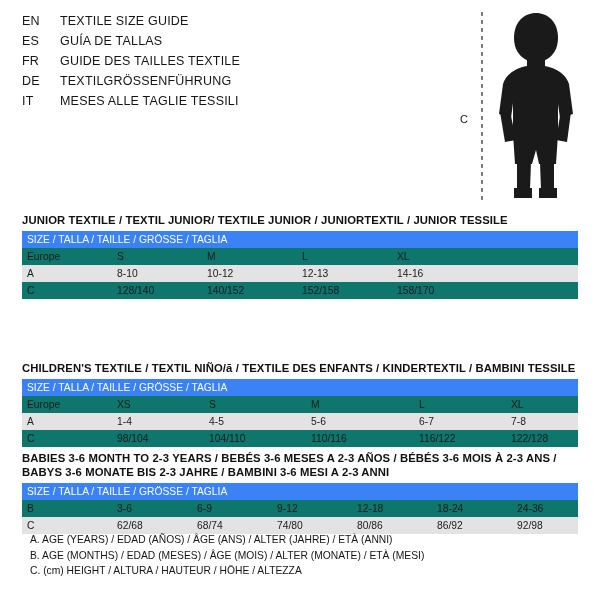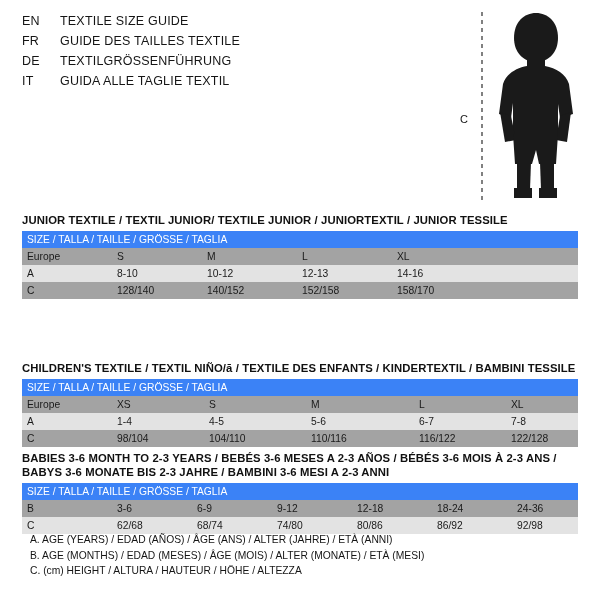--- a/index.html
+++ b/index.html
@@ -99,21 +99,21 @@
     height: 17px;
     padding: 0 0 0 5px;
     color: #1a1a1a;
     vertical-align: middle;
     border: none;
   }
   table.size-table tr.alt td {
     background: #e3e3e3;
   }
   table.size-table tr.plain td {
-    background: #a3a3a3;
+    background: #0f766e;
   }
 
   
   .legend {
     position: absolute;
     left: 30px;
     top: 532px;
     width: 560px;
     font-size: 10.3px;
     line-height: 15.5px;
@@ -125,30 +125,34 @@
 <body>
 
 <div class="page">
 
   <div class="header">
     <div class="lang-row">
       <span class="lang-code">EN</span>
       <span class="lang-title">TEXTILE SIZE GUIDE</span>
     </div>
     <div class="lang-row">
+      <span class="lang-code">ES</span>
+      <span class="lang-title">GUÍA DE TALLAS</span>
+    </div>
+    <div class="lang-row">
       <span class="lang-code">FR</span>
       <span class="lang-title">GUIDE DES TAILLES TEXTILE</span>
     </div>
     <div class="lang-row">
       <span class="lang-code">DE</span>
       <span class="lang-title">TEXTILGRÖSSENFÜHRUNG</span>
     </div>
     <div class="lang-row">
       <span class="lang-code">IT</span>
-      <span class="lang-title">GUIDA ALLE TAGLIE TEXTIL</span>
+      <span class="lang-title">MESES ALLE TAGLIE TESSILI</span>
     </div>
   </div>
 
   <div class="figure-wrap">
     <span class="figure-label">C</span>
     <svg class="figure-svg" width="118" height="195" viewBox="0 0 118 195">
 
       <line x1="10" y1="4" x2="10" y2="192" stroke="#1a1a1a" stroke-width="1.1" stroke-dasharray="4,4"></line>
       <g fill="#1a1a1a">
 

